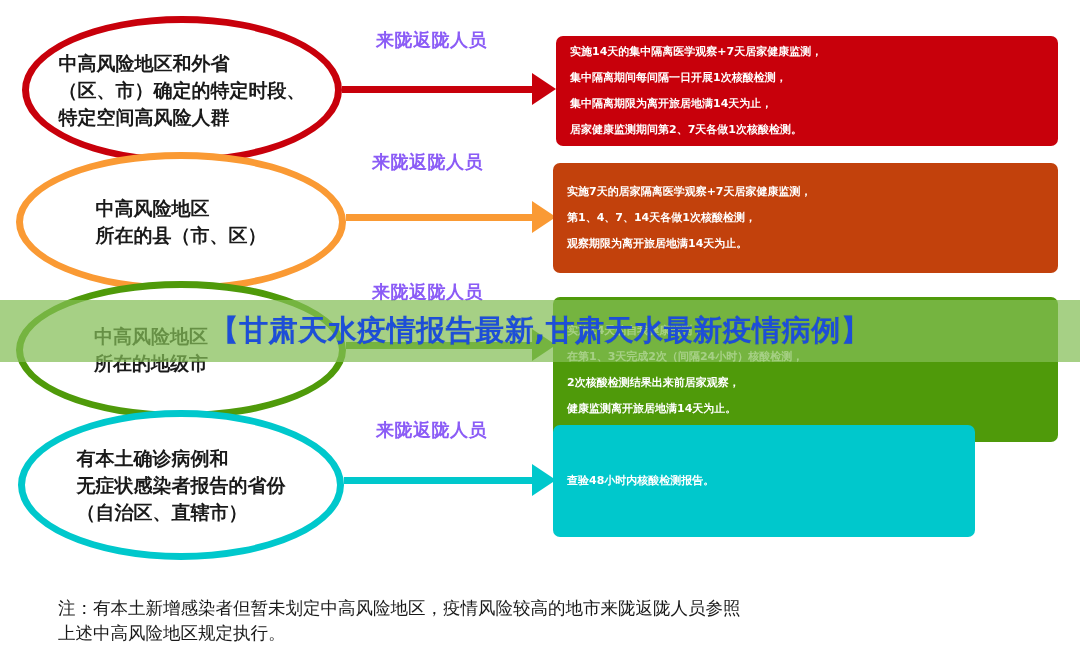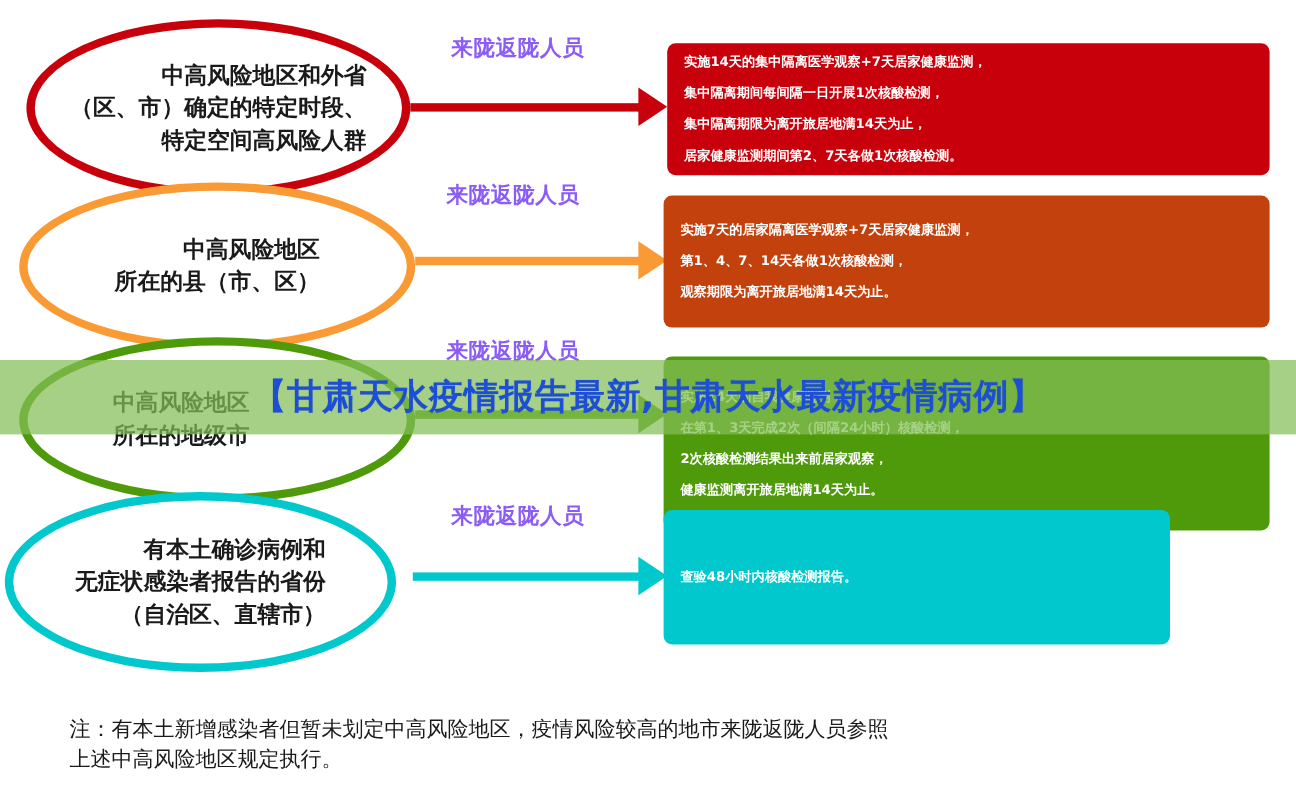--- a/index.html
+++ b/index.html
@@ -8,21 +8,21 @@
 
     .ellipse {
       position: absolute;
       border-radius: 50%;
       border-width: 7px;
       border-style: solid;
       background: #ffffff;
       display: flex;
       align-items: center;
       justify-content: center;
-      text-align: right;
+      text-align: left;
     }
     .ellipse-text {
       font-weight: bold;
       font-size: 19px;
       line-height: 27px;
       color: #1a1a1a;
       white-space: pre-line;
     }
 
     .arrow {
@@ -135,21 +135,21 @@
   <div class="head" style="left:186px; border-left:24px solid #4f9a0a;"></div>
 </div>
 <div class="arrow-label" style="left:372px; top:280px;">来陇返陇人员</div>
 <div class="box" style="left:553px; top:297px; width:505px; height:145px; background:#4f9a0a;">
   <span>实施14天的自我健康监测，
 在第1、3天完成2次（间隔24小时）核酸检测，
 2次核酸检测结果出来前居家观察，
 健康监测离开旅居地满14天为止。</span>
 </div>
 
-<div class="ellipse" style="left:4px; top:410px; width:326px; height:150px; border-color:#00c8cc;">
+<div class="ellipse" style="left:18px; top:410px; width:326px; height:150px; border-color:#00c8cc;">
   <div class="ellipse-text">有本土确诊病例和
 无症状感染者报告的省份
 （自治区、直辖市）</div>
 </div>
 <div class="arrow" style="left:344px; top:477px; width:210px;">
   <div class="shaft" style="width:194px; background:#00c8cc;"></div>
   <div class="head" style="left:188px; border-left:24px solid #00c8cc;"></div>
 </div>
 <div class="arrow-label" style="left:376px; top:418px;">来陇返陇人员</div>
 <div class="box" style="left:553px; top:425px; width:422px; height:112px; background:#00c8cc;">

